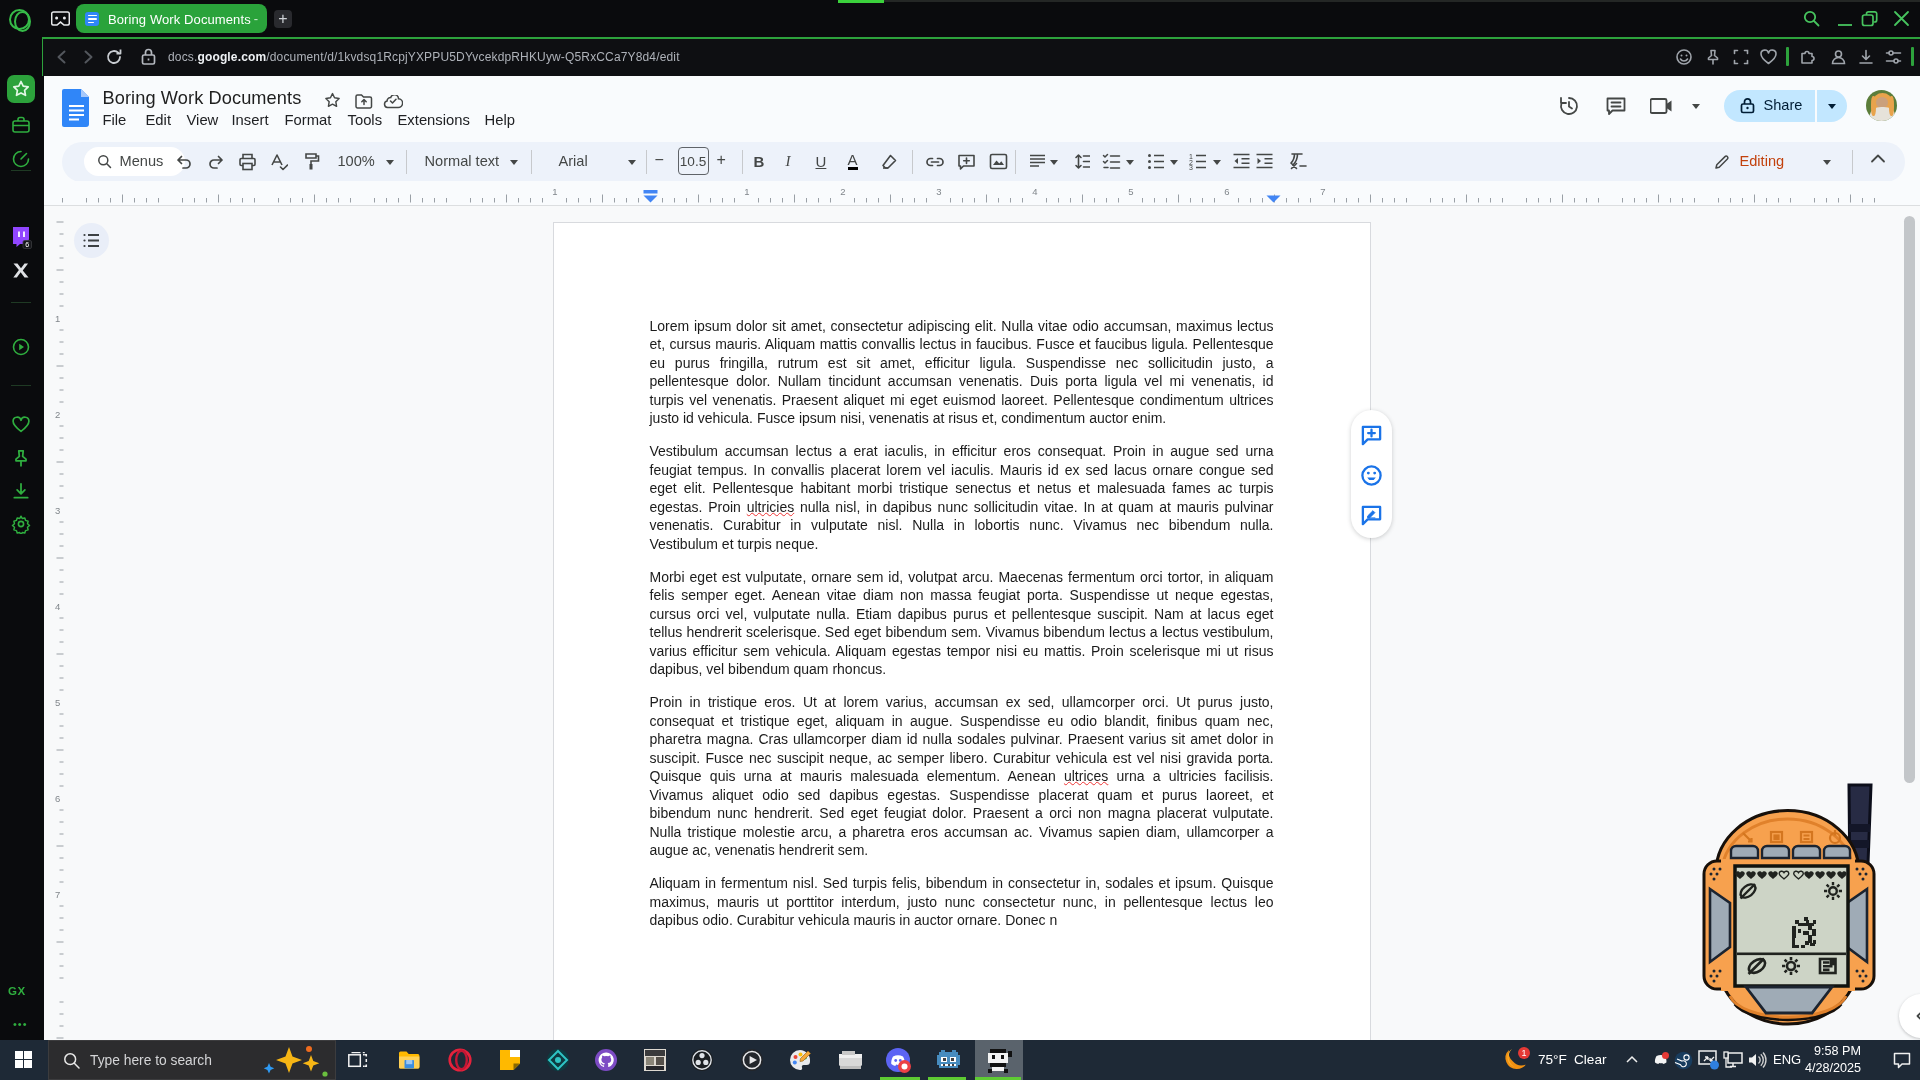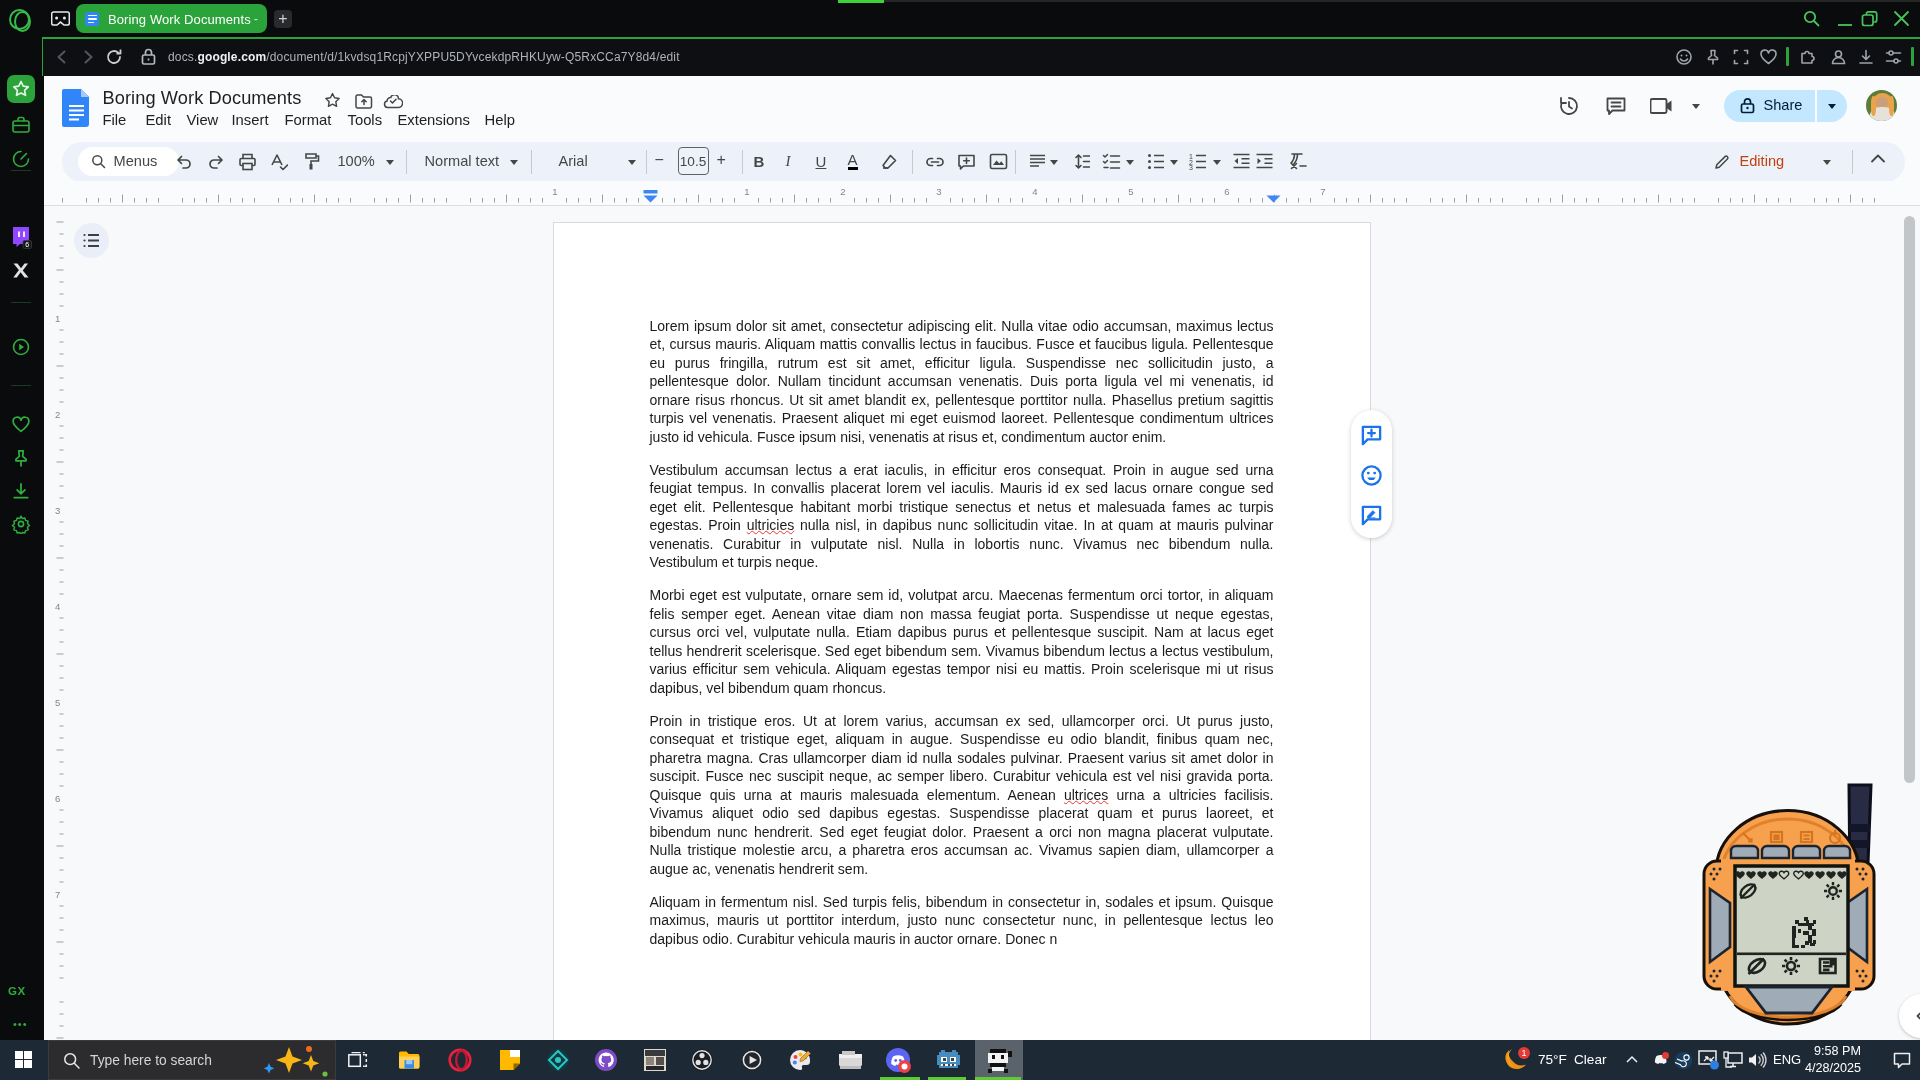--- a/index.html
+++ b/index.html
@@ -37,21 +37,21 @@
   #gxtxt { left:8px; top:948px; color:#2fae3f; font-size:11.5px; font-weight:bold; letter-spacing:.5px;}
   #sdots { left:13px; top:981px; color:#2fae3f; font-size:11px; letter-spacing:1px; }
 
   
   #docs { left:43.5px; top:76px; width:1876.5px; height:964px; background:#f9fbfd; }
   #dtitle { left:59px; top:12px; font-size:18.2px; color:#1f1f1f; letter-spacing:.1px;}
   #dmenu { left:57px; top:36px; font-size:14.8px; color:#202124; }
   #dmenu span { position:absolute; top:0; }
   #toolbar { left:18px; top:65.5px; width:1843px; height:40px; background:#edf2fa; border-radius:21px;
     color:#444746; }
-  #menus { position:absolute; left:16px; top:5px; width:101px; height:29px; background:#fff; border-radius:15px;
+  #menus { position:absolute; left:22px; top:5px; width:101px; height:29px; background:#fff; border-radius:15px;
     font-size:14.6px; color:#444746; }
   #menus span { position:absolute; left:36px; top:6px; }
   .tbt { position:absolute; top:11px; font-size:14.6px; color:#444746; }
   .caret { position:absolute; width:0; height:0; border-left:4.5px solid transparent;
     border-right:4.5px solid transparent; border-top:5px solid #444746; }
   .tsep { position:absolute; top:8px; width:1px; height:24px; background:#c7c9cc; }
   #fsbox { position:absolute; left:616px; top:5.5px; width:31px; height:28px; border:1px solid #5f6368;
     border-radius:4px; font-size:13.6px; color:#444746; text-align:center; line-height:27px;}
   #editingpill { position:absolute; left:1640px; top:4px; width:122px; height:32px; border-radius:16px; }
 
@@ -443,21 +443,20 @@
         <path d="M5 2 h11 M5 7.5 h11 M5 13 h11" stroke="#3c4043" stroke-width="2.2"></path>
       </svg>
     </div>
     <div class="abs" id="page">
       <div id="text">
           <div class="par">
             <div class="l">Lorem ipsum dolor sit amet, consectetur adipiscing elit. Nulla vitae odio accumsan, maximus lectus</div>
             <div class="l">et, cursus mauris. Aliquam mattis convallis lectus in faucibus. Fusce et faucibus ligula. Pellentesque</div>
             <div class="l">eu purus fringilla, rutrum est sit amet, efficitur ligula. Suspendisse nec sollicitudin justo, a</div>
             <div class="l">pellentesque dolor. Nullam tincidunt accumsan venenatis. Duis porta ligula vel mi venenatis, id</div>
-            <div class="l">ornare risus rhoncus. Ut sit amet blandit ex, pellentesque porttitor nulla. Phasellus pretium sagittis</div>
             <div class="l">turpis vel venenatis. Praesent aliquet mi eget euismod laoreet. Pellentesque condimentum ultrices</div>
             <div class="l ll">justo id vehicula. Fusce ipsum nisi, venenatis at risus et, condimentum auctor enim.</div>
           </div>
           <div class="par">
             <div class="l">Vestibulum accumsan lectus a erat iaculis, in efficitur eros consequat. Proin in augue sed urna</div>
             <div class="l">feugiat tempus. In convallis placerat lorem vel iaculis. Mauris id ex sed lacus ornare congue sed</div>
             <div class="l">eget elit. Pellentesque habitant morbi tristique senectus et netus et malesuada fames ac turpis</div>
             <div class="l">egestas. Proin <span class="sq">ultricies</span> nulla nisl, in dapibus nunc sollicitudin vitae. In at quam at mauris pulvinar</div>
             <div class="l">venenatis. Curabitur in vulputate nisl. Nulla in lobortis nunc. Vivamus nec bibendum nulla.</div>
             <div class="l ll">Vestibulum et turpis neque.</div>

